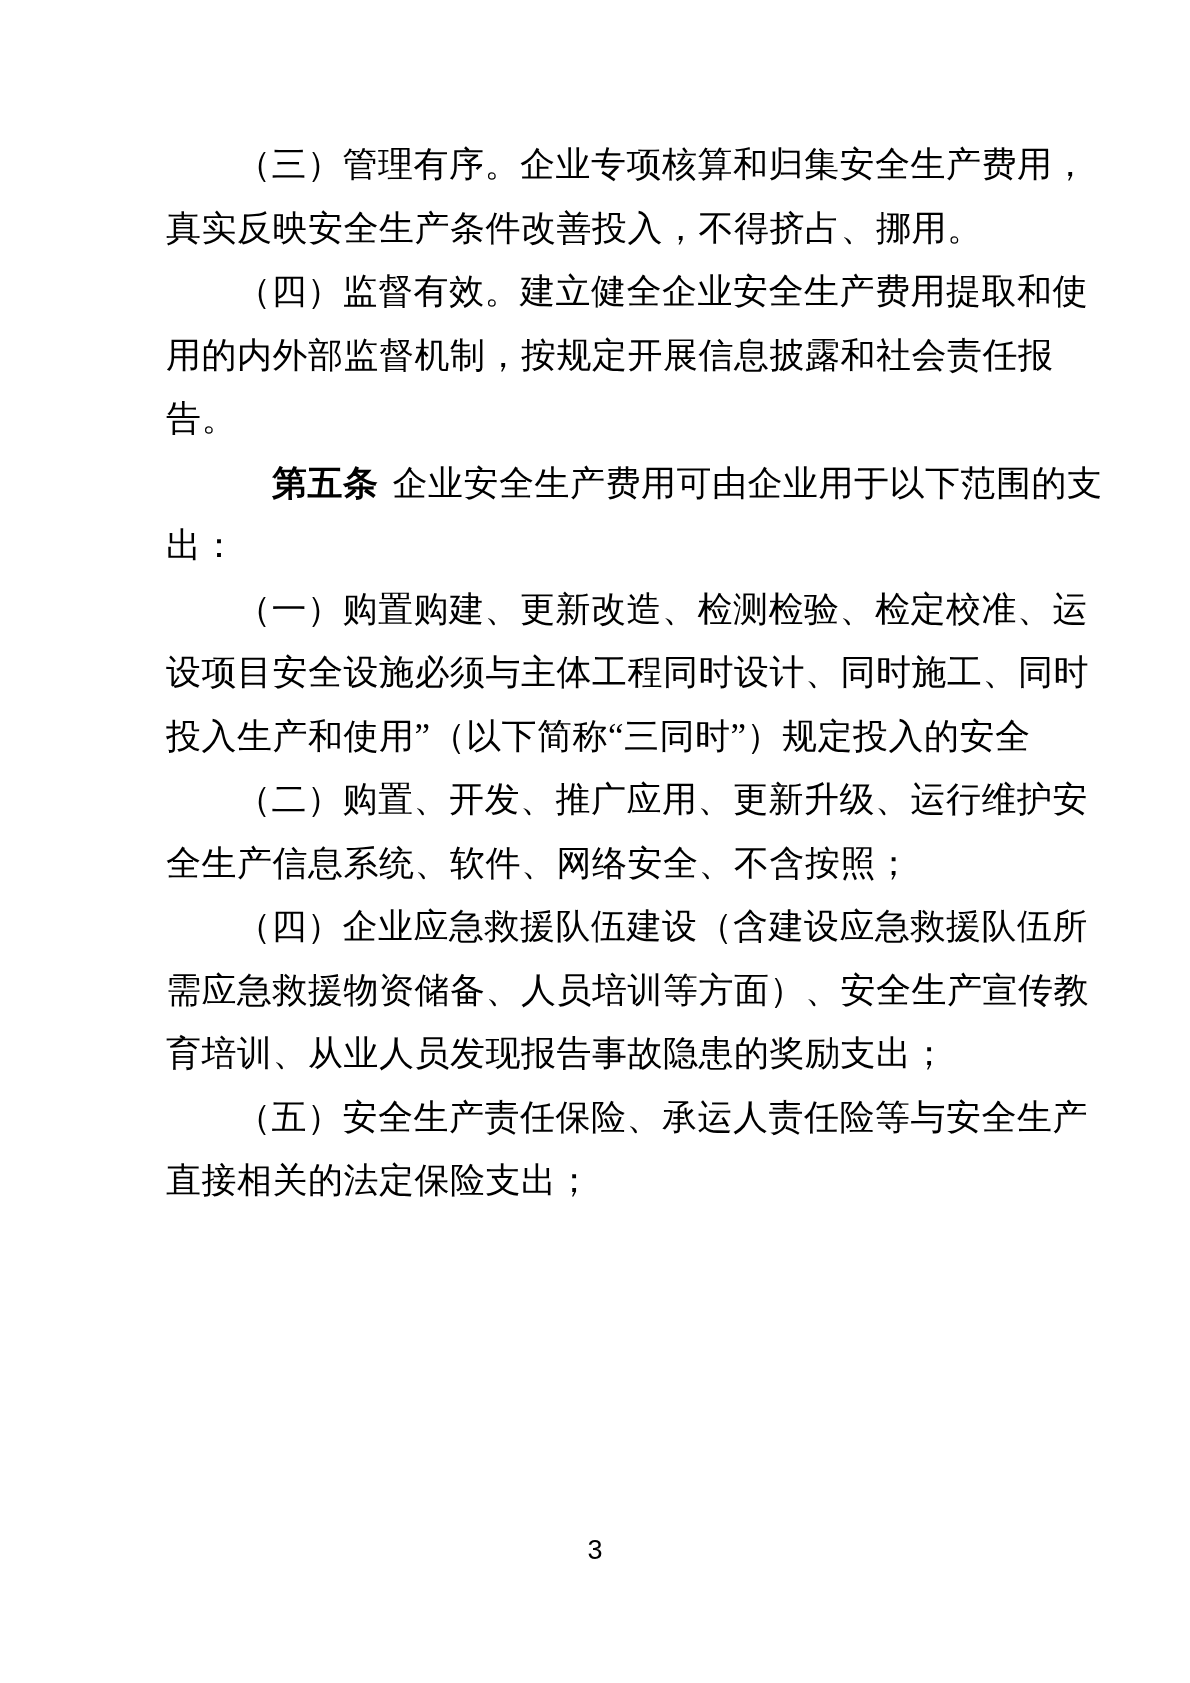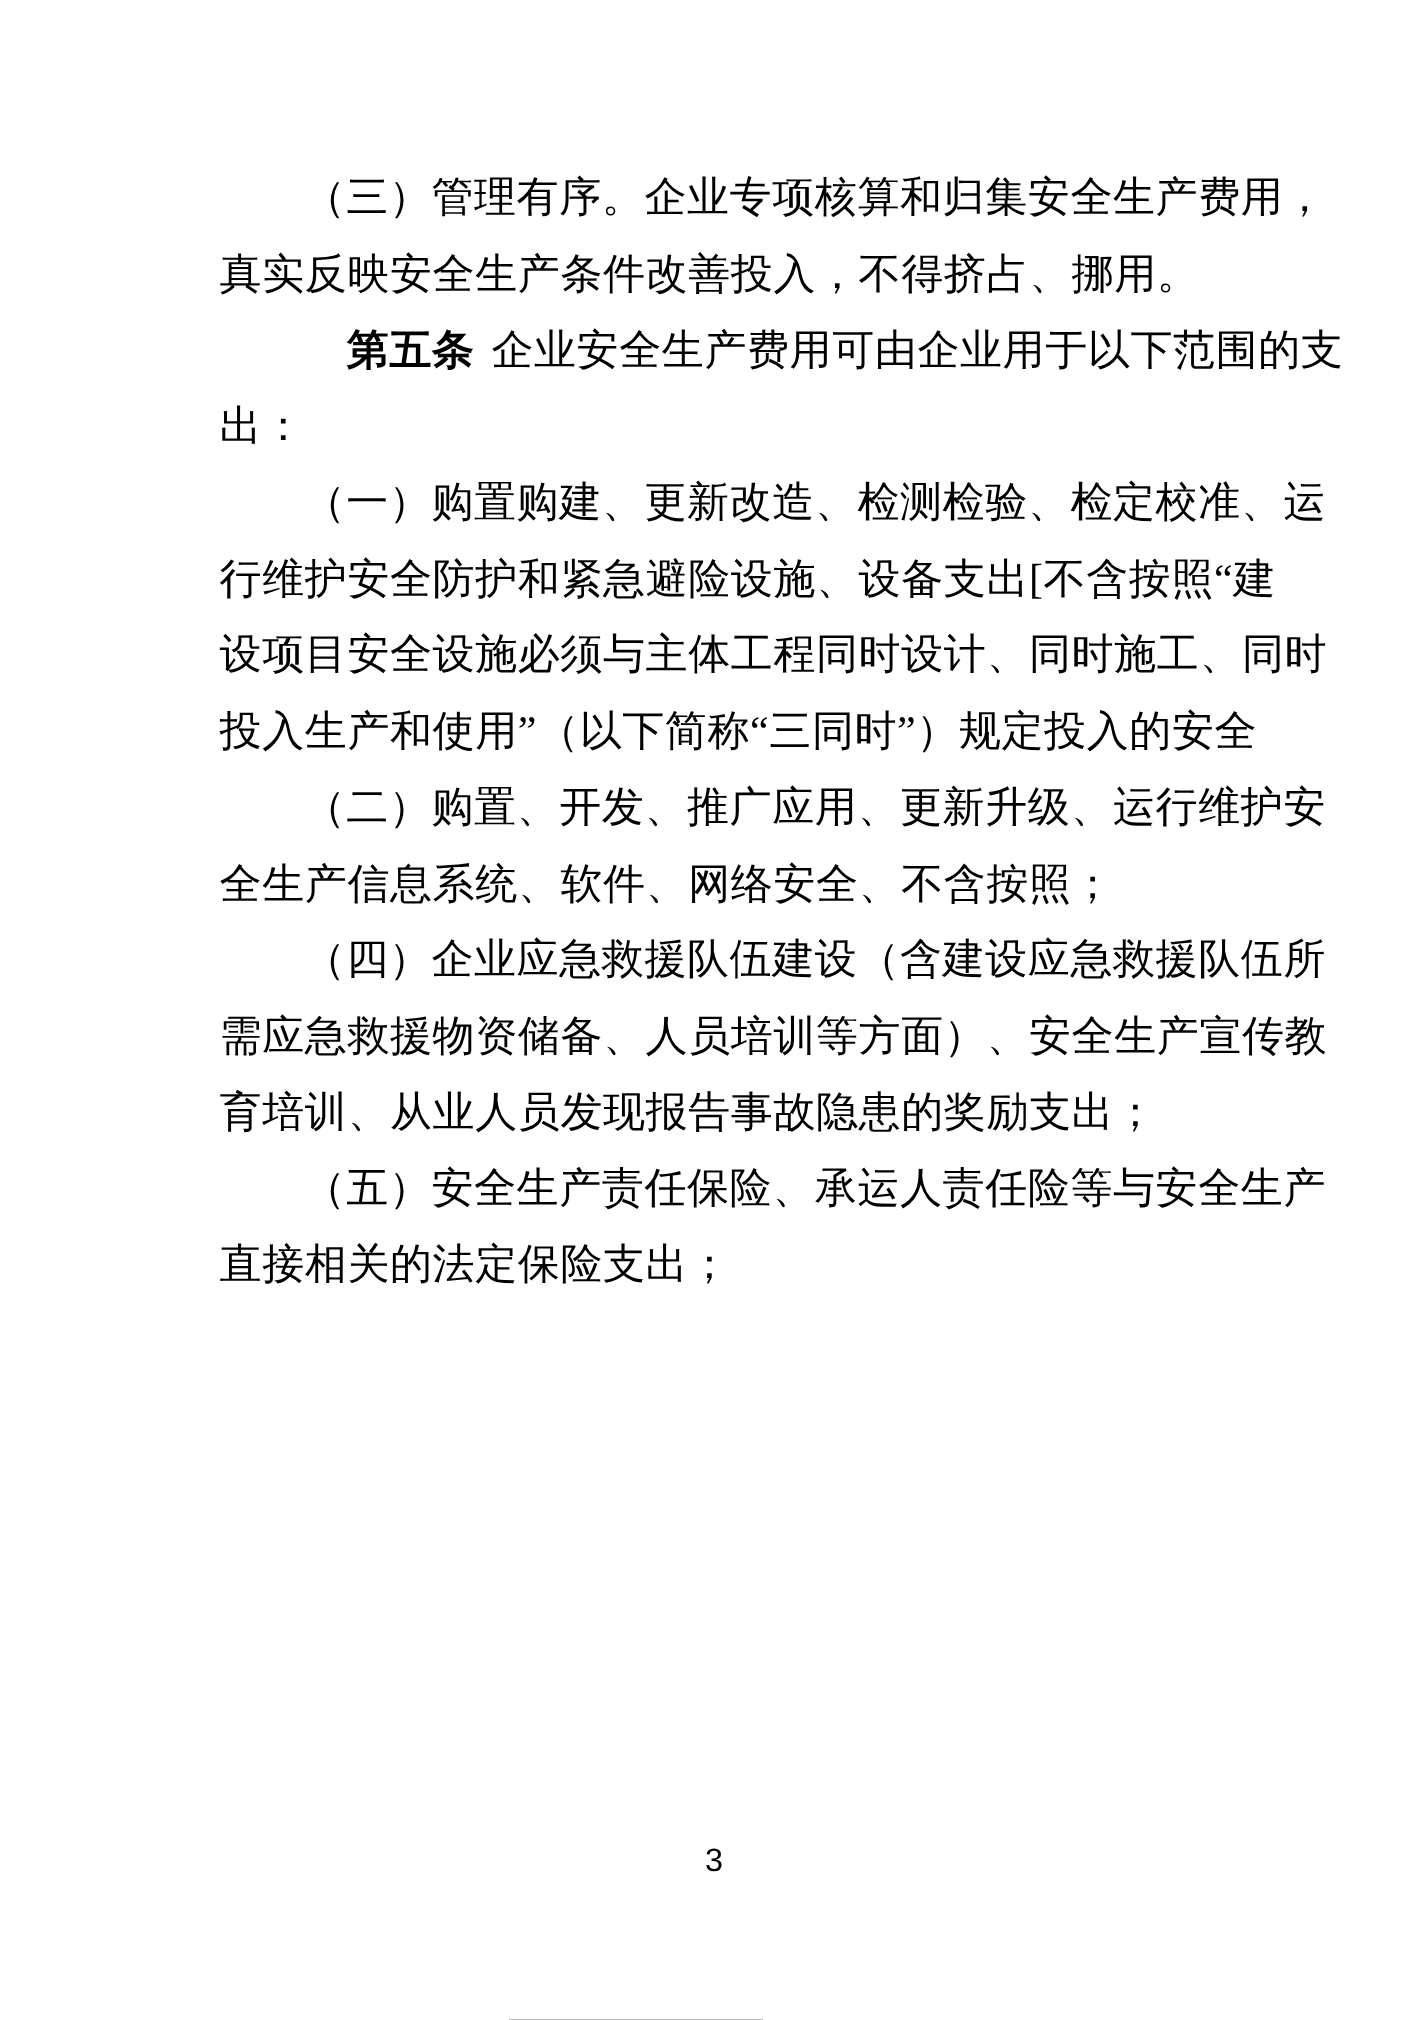--- a/index.html
+++ b/index.html
@@ -8,21 +8,21 @@
     width: 1190px;
     height: 1683px;
     background: #ffffff;
     margin: 0 auto;
     overflow: hidden;
     font-family: "Liberation Serif", "DejaVu Serif", serif;
     color: #000000;
   }
   .doc-body {
     position: absolute;
-    left: 183px;
+    left: 166px;
     top: 133px;
     width: 858px;
   }
   .para { margin: 0; padding: 0; }
   .line {
     height: 63.5px;
     line-height: 63.5px;
     font-size: 35px;
     letter-spacing: 0.5px;
     text-align: justify;
@@ -59,31 +59,35 @@
 
 <div class="page">
 
   <div class="doc-body">
 
     <div class="para">
       <div class="line indent">（三）管理有序。企业专项核算和归集安全生产费用，</div>
       <div class="line last">真实反映安全生产条件改善投入，不得挤占、挪用。</div>
     </div>
 
+    <div class="para">
+      <div class="line indent">（四）监督有效。建立健全企业安全生产费用提取和使</div>
+      <div class="line">用的内外部监督机制，按规定开展信息披露和社会责任报</div>
+      <div class="line last">告。</div>
+    </div>
 
     <div class="para">
       <div class="line indent">
         <span class="lead">第五条</span><span>企业安全生产费用可由企业用于以下范围的支</span>
       </div>
       <div class="line last">出：</div>
     </div>
 
     <div class="para">
       <div class="line indent">（一）购置购建、更新改造、检测检验、检定校准、运</div>
-      <div class="line">行维护安全防护和紧急避险设施、设备支出[不含按照“建</div>
       <div class="line">设项目安全设施必须与主体工程同时设计、同时施工、同时</div>
       <div class="line">投入生产和使用”（以下简称“三同时”）规定投入的安全</div>
     </div>
 
     <div class="para">
       <div class="line indent">（二）购置、开发、推广应用、更新升级、运行维护安</div>
       <div class="line last">全生产信息系统、软件、网络安全、不含按照；</div>
     </div>
 
 

